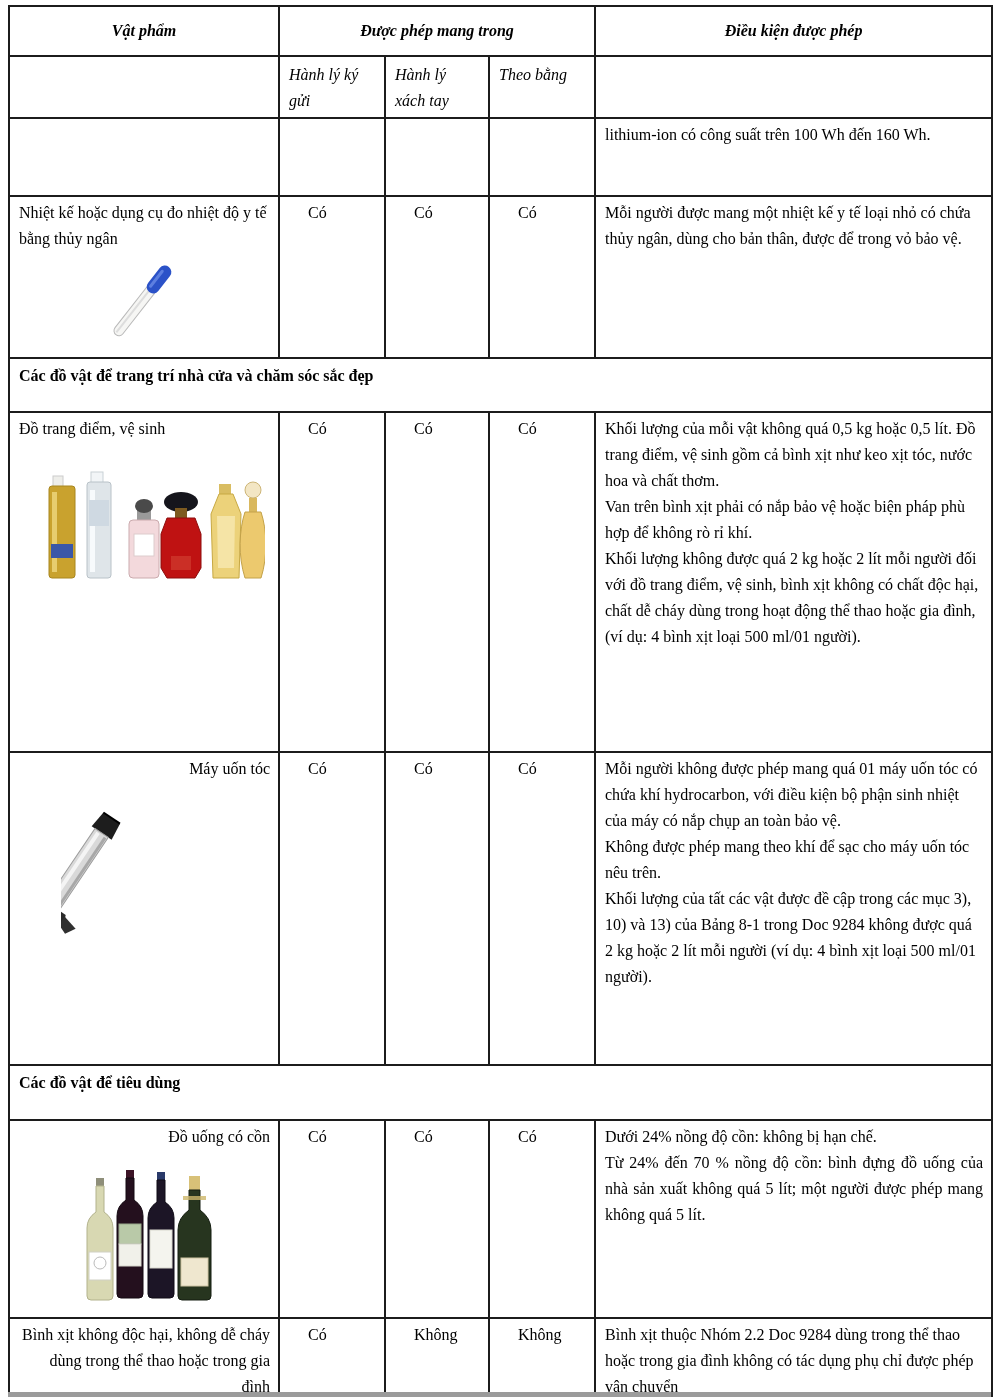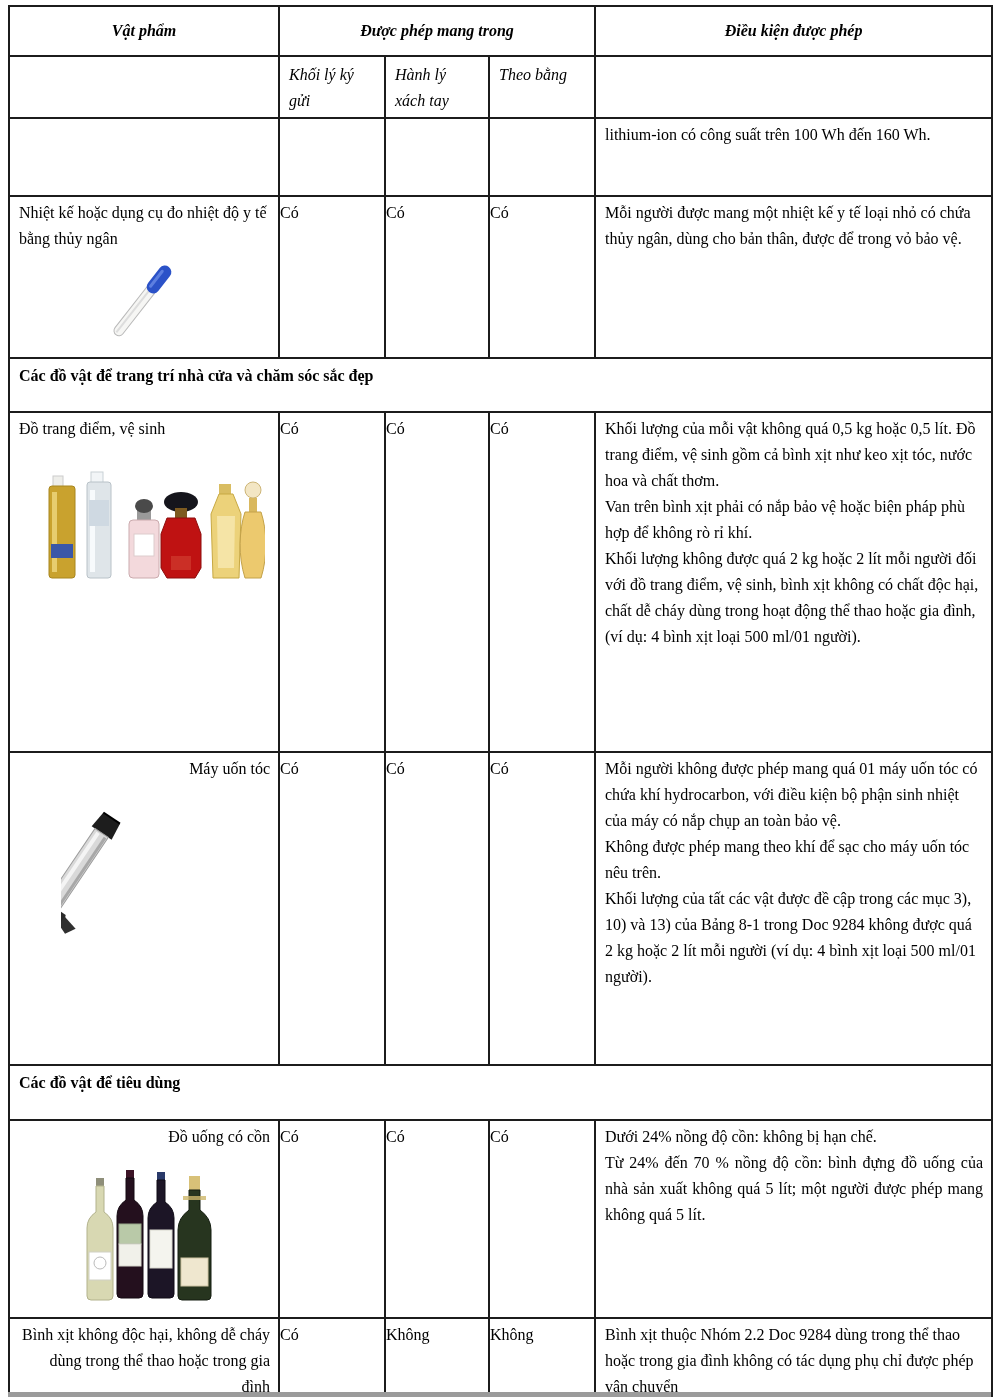--- a/index.html
+++ b/index.html
@@ -7,21 +7,21 @@
   body { font-family:"Liberation Serif", serif; color:#000; position:relative; }
 
   table.reg { border-collapse:collapse; table-layout:fixed; margin:5px 0 0 8px; width:983px; }
   td { border:2px solid #1c1c1c; vertical-align:top; font-size:16px; line-height:26px; padding:3px 8px 3px 9px; overflow:hidden; }
 
   .th-main { font-weight:bold; font-style:italic; text-align:center; vertical-align:middle; padding:6px 4px; }
   .th-sub  { font-style:italic; padding-top:5px; }
 
   .item-left   { text-align:left; }
   .item-center { text-align:right; }
-  .yes-cell    { padding-left:0; }
+  .yes-cell    { padding-left:28px; }
 
   .cond p { margin:0; }
   .cond-justify p { text-align:justify; }
 
   .section-cell { font-weight:bold; padding-top:4px; }
 
   .img-wrap { display:block; }
   .iw-thermo  { margin:2px 0 0 78px; }
   .iw-cosmet  { margin:14px 0 0 22px; }
   .iw-curl    { margin:28px 0 0 42px; }
@@ -43,21 +43,21 @@
 
   <tbody>
       <tr style="height:50px;">
     <td class="th-main">Vật phẩm</td>
     <td class="th-main" colspan="3">Được phép mang trong</td>
     <td class="th-main">Điều kiện được phép</td>
   </tr>
 
   <tr style="height:58px;">
     <td></td>
-    <td class="th-sub">Khối lý ký gửi</td>
+    <td class="th-sub">Hành lý ký gửi</td>
     <td class="th-sub">Hành lý xách tay</td>
     <td class="th-sub">Theo bằng</td>
     <td></td>
   </tr>
 
   <tr style="height:78px;">
     <td></td>
     <td class="yes-cell"></td>
     <td class="yes-cell"></td>
     <td class="yes-cell"></td>

